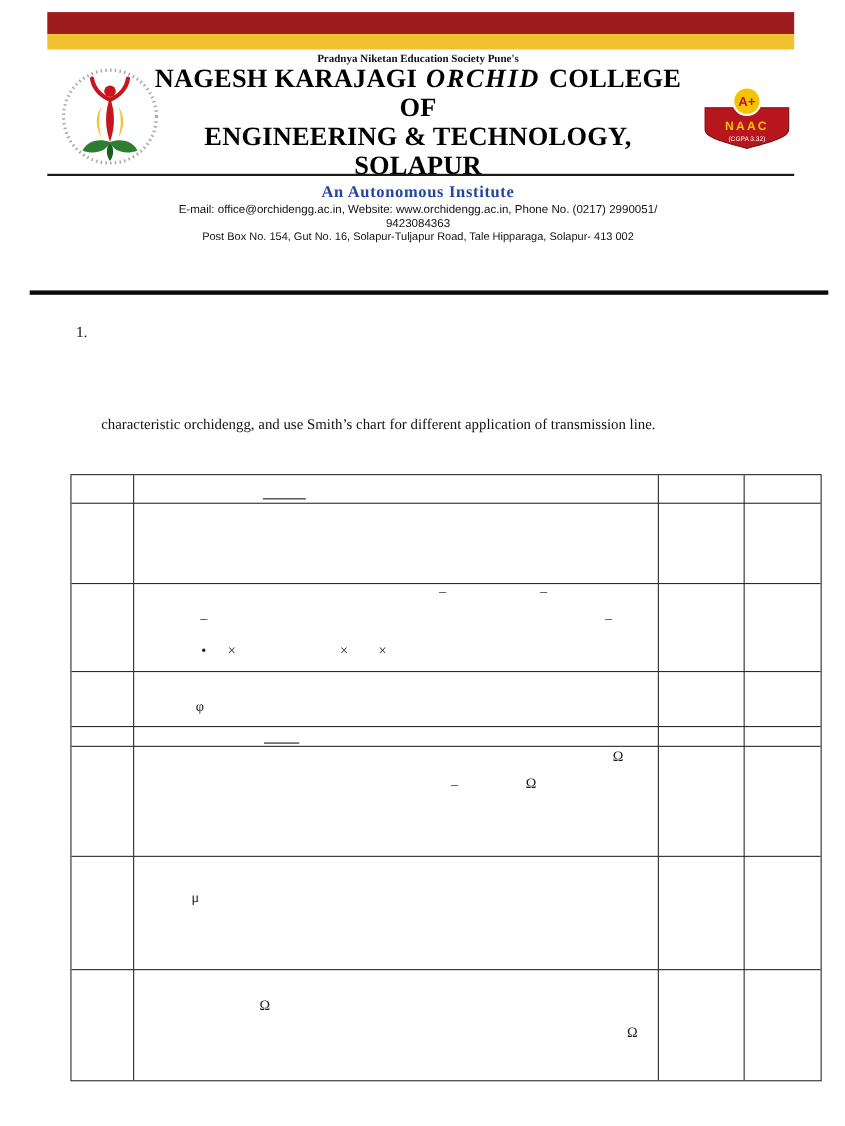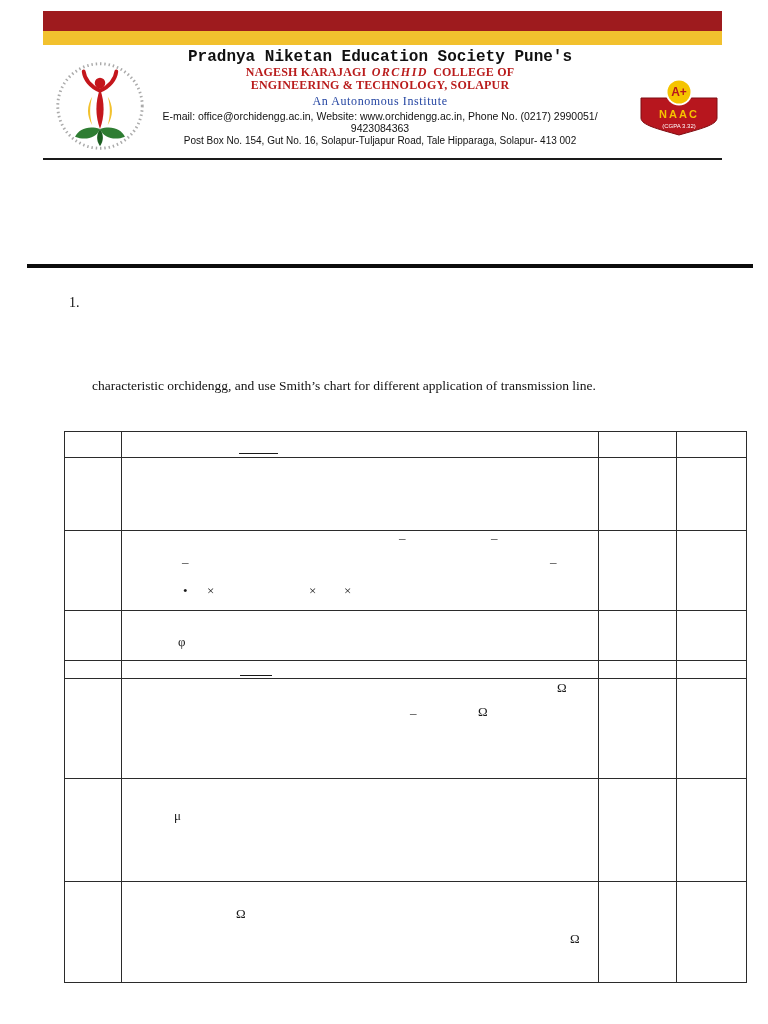--- a/index.html
+++ b/index.html
@@ -7,24 +7,24 @@
        font-family:"Liberation Serif",serif;overflow:hidden;color:#111}
   .abs{position:absolute}
 
   
   .banner-red{left:43px;top:11px;width:679px;height:20px;background:#9E1B1E}
   .banner-yellow{left:43px;top:31px;width:679px;height:14px;background:#F2C12E}
 
   
   .logo{left:52px;top:58px;width:96px;height:96px}
   .header-text{left:140px;top:48px;width:480px;text-align:center}
-  .society{font-family:Liberation Mono, monospace;font-weight:bold;font-size:16px}
-  .college-name{font-weight:bold;font-size:12px;line-height:1.1;color:#b91c1c;letter-spacing:.2px}
+  .society{font-family:Liberation Serif, serif;font-weight:bold;font-size:10px}
+  .college-name{font-weight:bold;font-size:24px;line-height:1.1;color:#000000;letter-spacing:.2px}
   .orchid{font-style:italic;letter-spacing:1.5px;padding:0 2px}
-  .institute{font-weight:normal;font-size:12px;color:#2344A1;margin-top:2px;letter-spacing:.6px}
+  .institute{font-weight:bold;font-size:15px;color:#2344A1;margin-top:2px;letter-spacing:.6px}
   .approval{font-weight:bold;font-size:11.5px;margin-top:3px}
   .contact{font-family:"Liberation Sans",sans-serif;font-size:10.5px;margin-top:1px}
   .address{font-family:"Liberation Sans",sans-serif;font-size:10px;margin-top:1px}
   .naac{left:636px;top:78px;width:86px;height:60px}
   .header-rule{left:43px;top:158px;width:679px;height:2px;background:#1a1a1a}
 
   
   .thick-rule{left:27px;top:264px;width:726px;height:4px;background:#0c0c0c}
   .item-number{left:69px;top:295px;font-size:14px}
   .paragraph{left:92px;top:378px;width:670px;font-size:13.5px}

